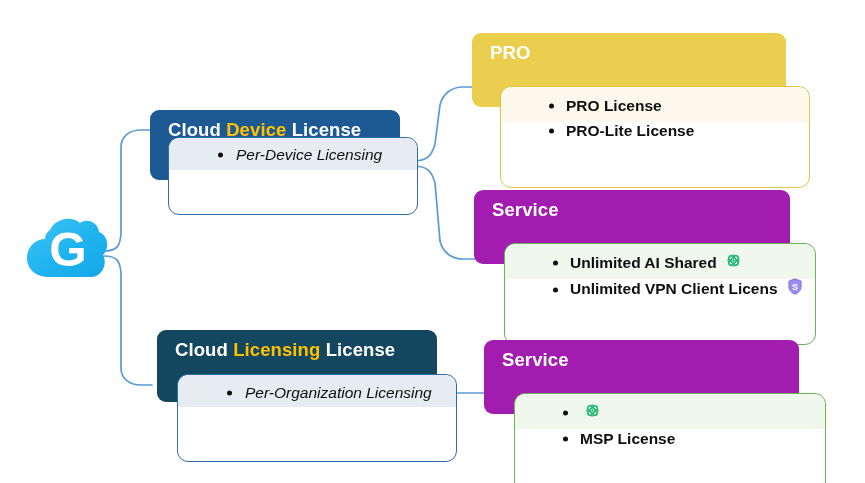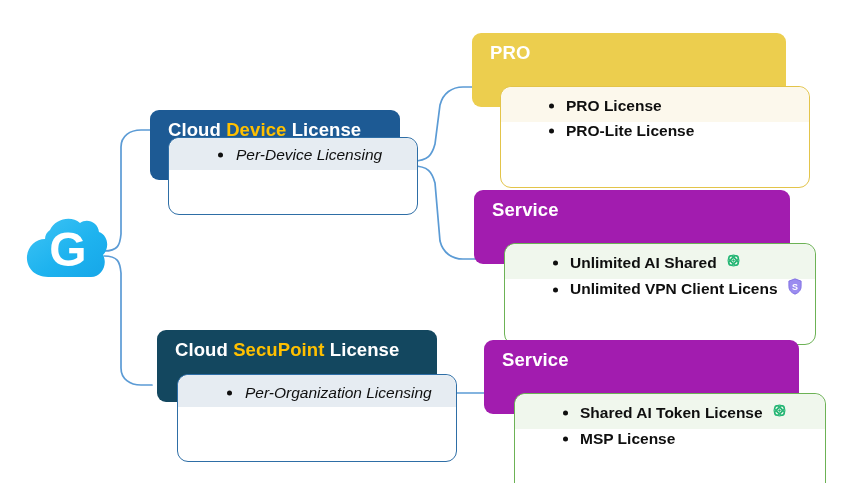--- a/index.html
+++ b/index.html
@@ -243,21 +243,21 @@
               <text x="9" y="13.6" text-anchor="middle" font-family="Liberation Sans, sans-serif" font-size="10.5" font-weight="bold" fill="#ffffff">S</text>
             </svg>
           </span>
         </li>
       </ul>
     </div>
   </div>
 
   <div class="node blue navy2" style="left:157px; top:330px; width:303px; height:125px;">
     <div class="head" style="width:280px; height:72px;">
-      <span class="title"><span>Cloud </span><span class="hl">SecuPoint</span><span> License</span></span>
+      <span class="title"><span>Cloud </span><span class="hl">Licensing</span><span> License</span></span>
     </div>
     <div class="panel" style="left:20px; top:44px; width:280px; height:88px;">
       <div class="band" style="height:32px;"></div>
       <ul style="padding-top:5px;">
         <li>
           <span class="dot"></span>
           <span class="txt">Per-Organization Licensing</span>
         </li>
       </ul>
     </div>
@@ -265,21 +265,20 @@
 
   <div class="node child green" style="left:484px; top:340px; width:338px; height:130px;">
     <div class="head" style="width:315px; height:74px;">
       <span class="title">Service</span>
     </div>
     <div class="panel" style="left:30px; top:53px; width:312px; height:102px;">
       <div class="band" style="height:35px;"></div>
       <ul style="padding-top:6px;">
         <li>
           <span class="dot"></span>
-          <span class="txt">Shared AI Token License</span>
           <span class="badge">
             <svg width="15" height="15" viewBox="0 0 20 20">
               <g fill="none" stroke="#22b573" stroke-width="1.6">
                 <circle cx="10" cy="10" r="7.2"></circle>
                 <circle cx="10" cy="10" r="3.4"></circle>
                 <ellipse cx="10" cy="10" rx="8" ry="3.6" transform="rotate(45 10 10)"></ellipse>
                 <ellipse cx="10" cy="10" rx="8" ry="3.6" transform="rotate(-45 10 10)"></ellipse>
               </g>
               <circle cx="10" cy="10" r="1.6" fill="#22b573"></circle>
             </svg>

